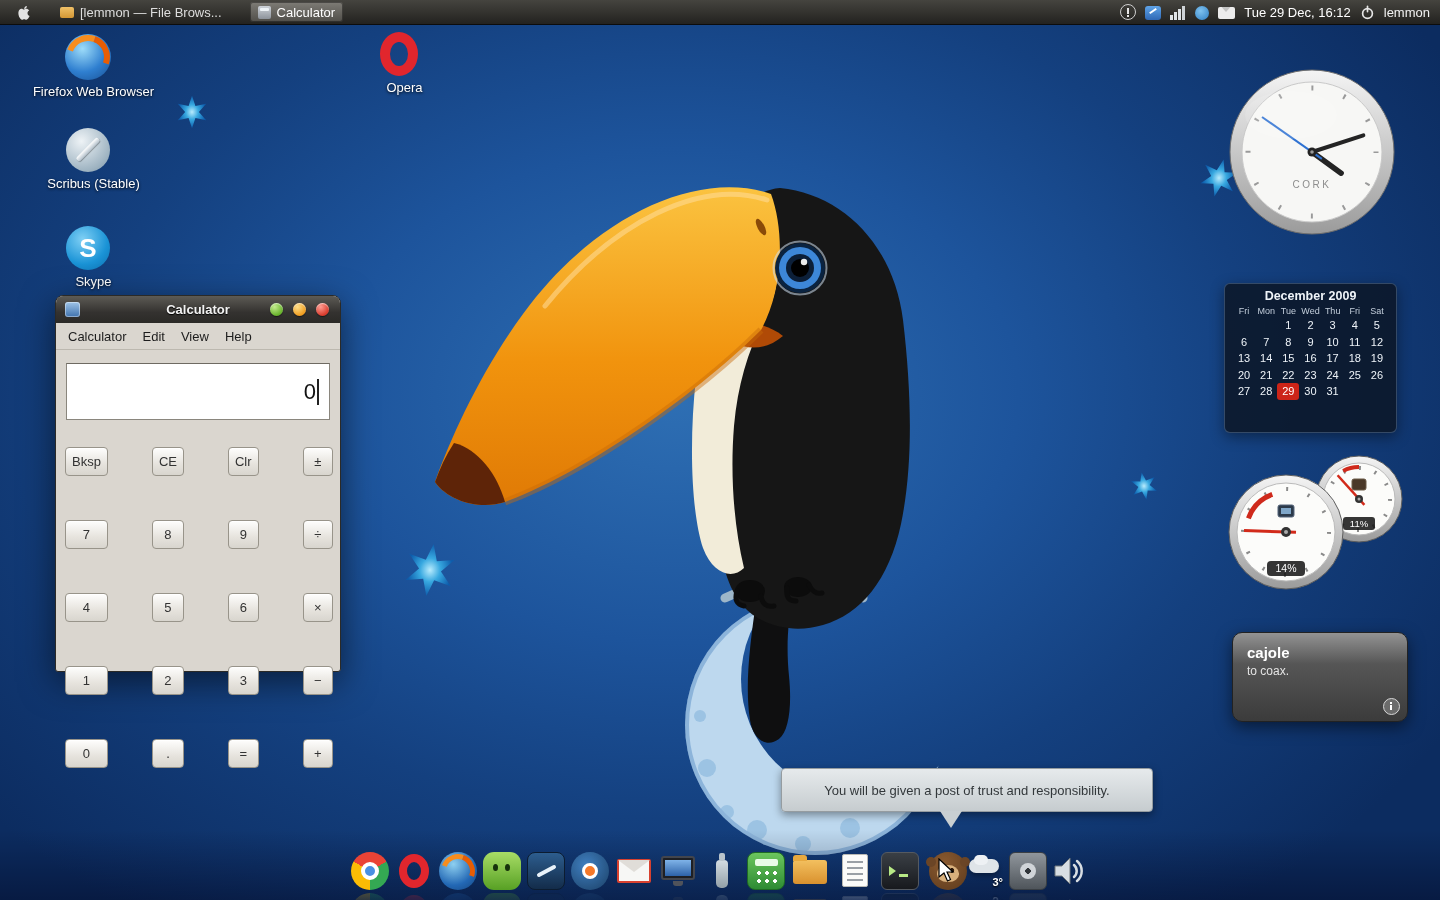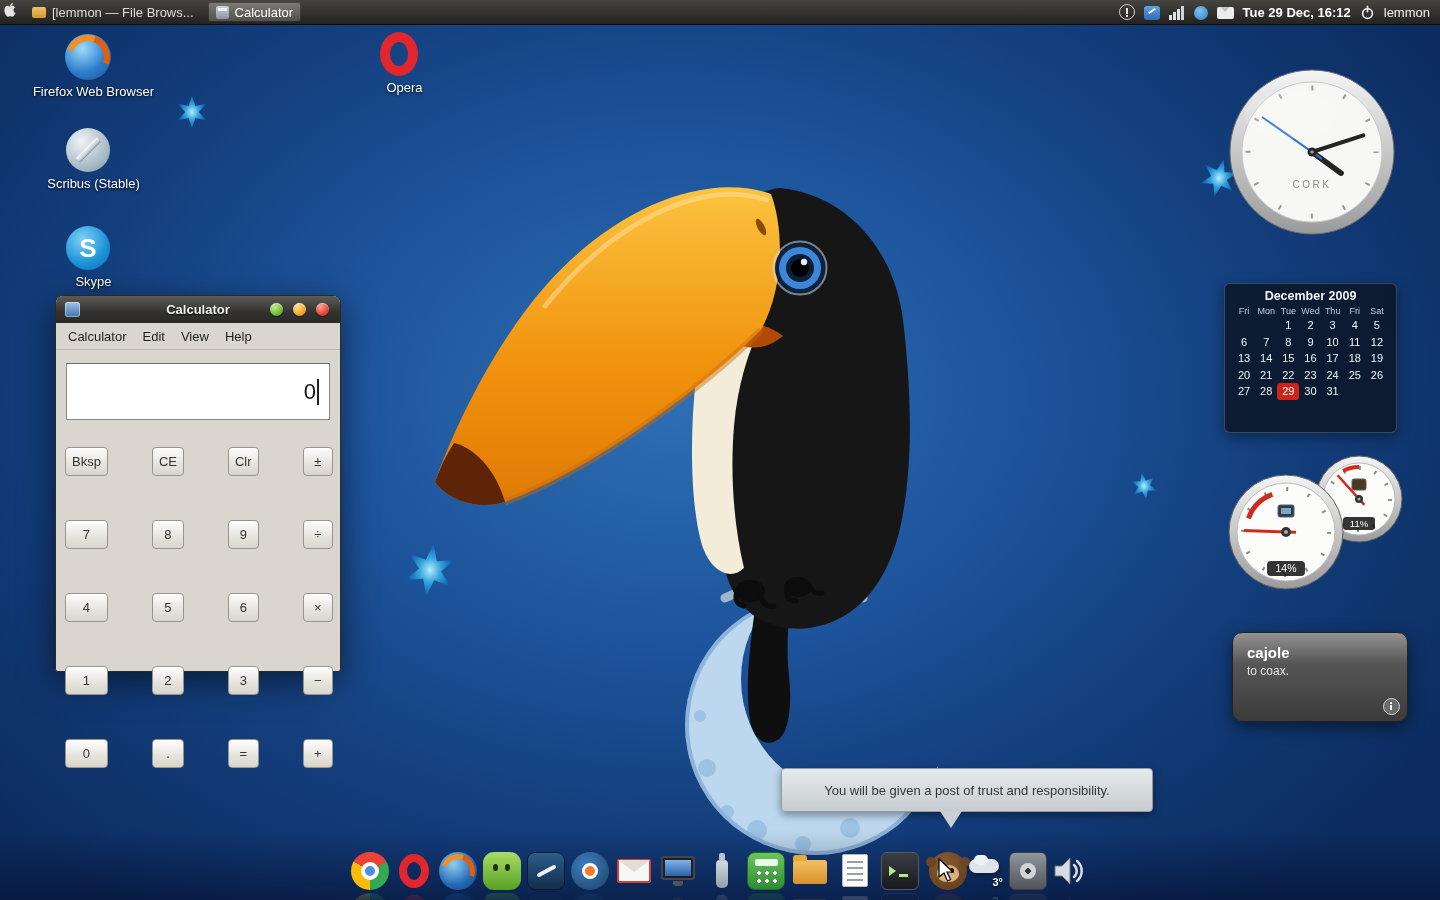--- a/index.html
+++ b/index.html
@@ -5,31 +5,31 @@
   html,body{margin:0;padding:0;width:1440px;height:900px;overflow:hidden;
     font-family:"Liberation Sans",sans-serif;-webkit-font-smoothing:antialiased;}
   #desktop{position:relative;width:1440px;height:900px;overflow:hidden;
     background:radial-gradient(ellipse 900px 650px at 47% 44%, #2e6fb4 0%, #1d549c 38%, #14407f 65%, #0c2c60 100%);}
   .abs{position:absolute;}
 
   
   #panel{position:absolute;left:0;top:0;width:1440px;height:24px;z-index:50;
     background:linear-gradient(#45443f,#23221f);border-bottom:1px solid #0c0c0c;
     display:flex;align-items:center;color:#e9e9e9;font-size:13px;}
-  .p-left{display:flex;align-items:flex-start;gap:6px;padding-left:2px;flex:1;min-width:0;}
+  .p-left{display:flex;align-items:flex-end;gap:20px;padding-left:16px;flex:1;min-width:0;}
   .task-item{display:flex;align-items:center;gap:6px;height:20px;padding:0 8px;border-radius:3px;
     max-width:200px;white-space:nowrap;overflow:hidden;text-overflow:ellipsis;color:#ddd;}
   .task-item.active{background:linear-gradient(#7e7c76,#504e49);box-shadow:inset 0 0 0 1px rgba(0,0,0,.4);color:#fff;}
   .task-item span{overflow:hidden;text-overflow:ellipsis;}
   .mini-folder{width:14px;height:11px;background:linear-gradient(#f0c168,#d49734);border-radius:2px;position:relative;flex:0 0 auto;}
   .mini-folder::before{content:"";position:absolute;left:0;top:-3px;width:7px;height:3px;background:#d49734;border-radius:2px 2px 0 0;}
   .mini-calc{width:13px;height:13px;background:linear-gradient(#cfd4da,#8d939b);border-radius:2px;position:relative;flex:0 0 auto;}
   .mini-calc::after{content:"";position:absolute;left:2px;top:2px;width:9px;height:3px;background:#eef3f7;border-radius:1px;}
   .p-right{display:flex;align-items:center;gap:9px;padding-right:10px;}
-  .p-clock{font-weight:bold;color:#fff;}
+  .p-clock{font-weight:normal;color:#fff;}
   .p-user{color:#f2f2f2;}
   .p-ico{width:16px;height:16px;position:relative;flex:0 0 auto;}
   .i-warn{border:1.5px solid #cfcfcf;border-radius:50%;box-sizing:border-box;}
   .i-warn::before{content:"";position:absolute;left:6px;top:2.5px;width:2px;height:6px;background:#e8e8e8;}
   .i-warn::after{content:"";position:absolute;left:6px;top:10px;width:2px;height:2px;background:#e8e8e8;}
   .i-net{background:linear-gradient(#5fa4e8,#2f68b5);border-radius:3px;margin-top:1px;height:14px;}
   .i-net::after{content:"";position:absolute;left:4px;top:4px;width:8px;height:2px;background:#fff;transform:rotate(-35deg);}
   .i-sig{background-image:linear-gradient(#dfe3e6,#dfe3e6),linear-gradient(#dfe3e6,#dfe3e6),linear-gradient(#dfe3e6,#dfe3e6),linear-gradient(#cfd3d6,#cfd3d6);
     background-size:3px 5px,3px 8px,3px 11px,3px 14px;background-position:0 100%,4px 100%,8px 100%,12px 100%;background-repeat:no-repeat;}
   .i-audio{background:radial-gradient(circle at 40% 35%,#7fc2ef,#2f7fc4);border-radius:50%;width:14px;height:14px;margin-top:1px;}

